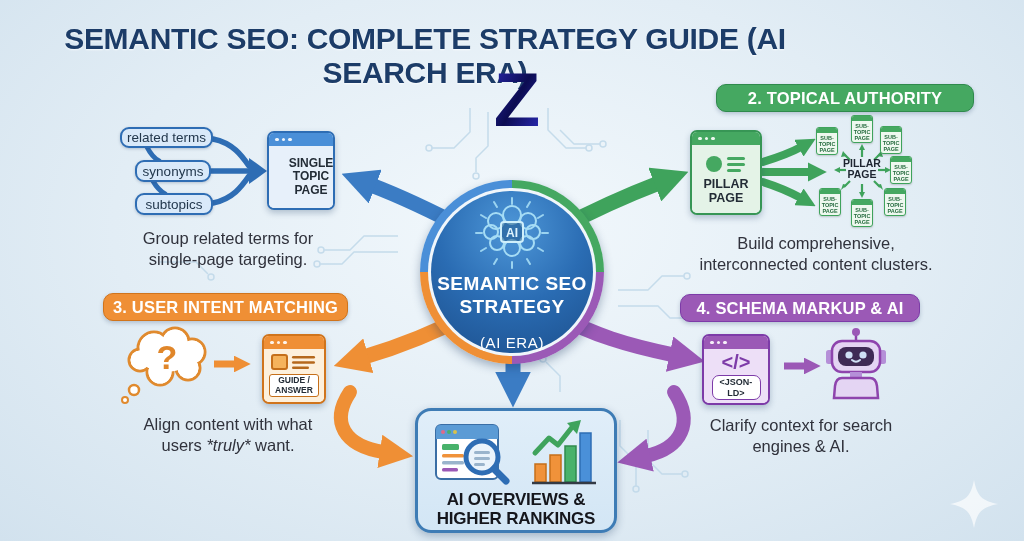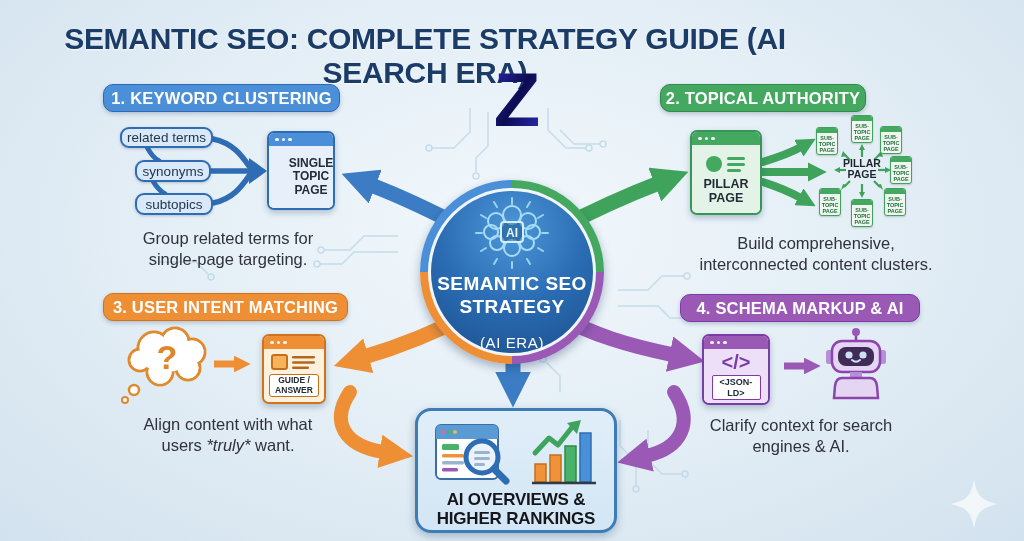--- a/index.html
+++ b/index.html
@@ -179,42 +179,39 @@
     <defs>
         <linearGradient id="zg" x1="0" y1="0" x2="1" y2="1">
       <stop offset="0" stop-color="#2b2bb4"></stop>
           <stop offset=".5" stop-color="#0c0c52"></stop>
           <stop offset="1" stop-color="#2e2ec2"></stop>
     </linearGradient>
       </defs>
     <text x="36" y="64" text-anchor="middle" font-size="76" font-weight="900" fill="url(#zg)">Z</text>
   </svg>
 
-  <div class="pill blue" style="left:103px; top:84px; width:237px;">
-    <span>1. KEYWORD CLUSTERING</span>
-  </div>
   <div class="term" style="left:120px; top:127px; width:93px; height:21px;">related terms</div>
   <div class="term" style="left:135px; top:160px; width:76px; height:22px;">synonyms</div>
   <div class="term" style="left:135px; top:193px; width:78px; height:22px;">subtopics</div>
   <div class="win blue" style="left:267px; top:131px; width:68px; height:79px;">
     <div class="winbar">
         <i></i>
         <i></i>
         <i></i>
       </div>
     <div class="winbody" style="height:62px;padding-left:20px;">
       <div class="win-label" style="font-size:12px; width:54px;">SINGLE TOPIC PAGE</div>
     </div>
   </div>
   <div class="caption" style="left:108px; top:228px; width:240px;">
     <div>Group related terms for</div>
     <div>single-page targeting.</div>
   </div>
 
-  <div class="pill green" style="left:660px; top:84px; width:206px;">
+  <div class="pill green" style="left:716px; top:84px; width:258px;">
     <span>2. TOPICAL AUTHORITY</span>
   </div>
   <div class="win green" style="left:690px; top:130px; width:72px; height:85px;">
     <div class="winbar">
         <i></i>
         <i></i>
         <i></i>
       </div>
     <div class="winbody" style="height:68px;">
       <svg width="44" height="20" viewBox="0 0 44 20">
@@ -313,21 +310,21 @@
     <span>4. SCHEMA MARKUP &amp; AI</span>
   </div>
   <div class="win purple" style="left:702px; top:334px; width:68px; height:71px;">
     <div class="winbar">
         <i></i>
         <i></i>
         <i></i>
       </div>
     <div class="winbody" style="height:54px;">
       <div style="font-size:20px; font-weight:800; color:#7d3ba8; line-height:1;">&lt;/&gt;</div>
-      <div class="win-label" style="font-size:9px; width:49px; margin-top:3px; background:#fff; border:1.5px solid #7d3ba8; border-radius:2px; padding:1px 0;">&lt;JSON-LD&gt;</div>
+      <div class="win-label" style="font-size:9px; width:49px; margin-top:3px; background:#fff; border:1.5px solid #7d3ba8; border-radius:7px; padding:1px 0;">&lt;JSON-LD&gt;</div>
     </div>
   </div>
   <svg style="position:absolute; left:824px; top:326px;" width="64" height="82" viewBox="0 0 64 82">
     <line x1="32" y1="8" x2="32" y2="15" stroke="#8e44ad" stroke-width="2.5"></line>
     <circle cx="32" cy="6" r="4" fill="#9b59b6"></circle>
     <rect x="2" y="24" width="7" height="14" rx="2.5" fill="#b58fd8"></rect>
     <rect x="55" y="24" width="7" height="14" rx="2.5" fill="#b58fd8"></rect>
     <rect x="8" y="15" width="48" height="31" rx="10" fill="#e4d5f3" stroke="#8e44ad" stroke-width="2.5"></rect>
     <rect x="14" y="21" width="36" height="19" rx="8" fill="#3f2b55"></rect>
     <circle cx="25" cy="29" r="3.6" fill="#cfe0f5"></circle>

